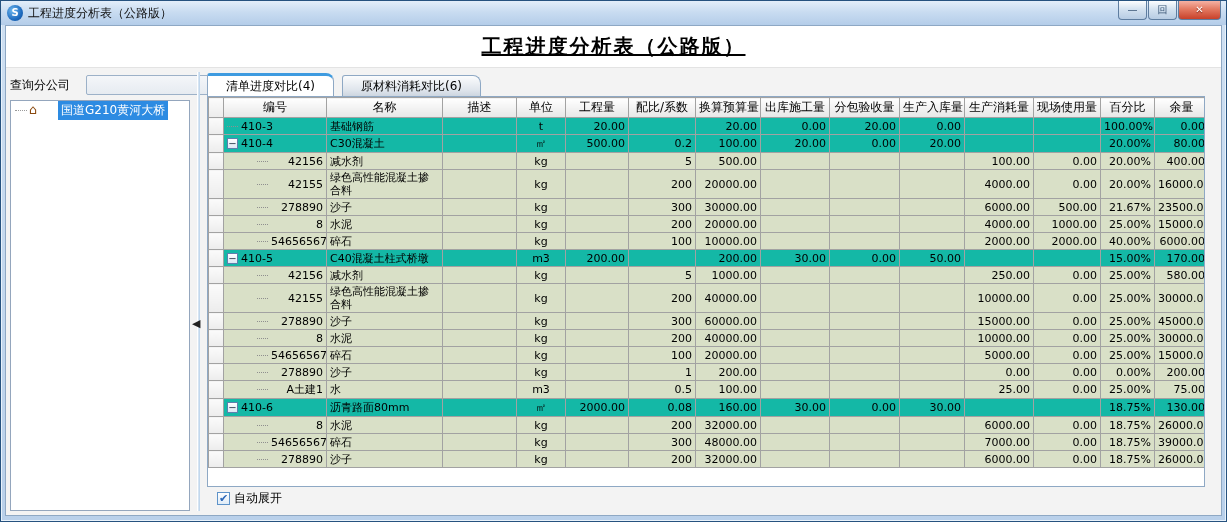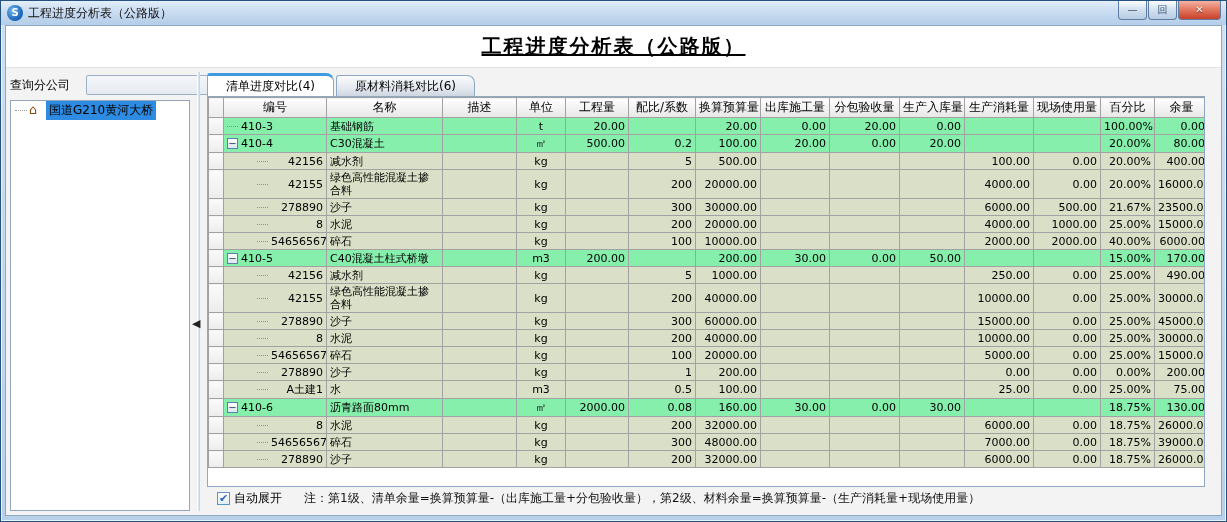--- a/index.html
+++ b/index.html
@@ -39,44 +39,44 @@
     background:linear-gradient(180deg,#f4f6f9 0%,#e6ebf1 100%); font-size:12px; padding:0 3px; }
   .tree-box { position:absolute; left:2px; right:2px; top:28px; bottom:0;
     background:#fff; border:1px solid #94a6bd; }
   .tree-header { height:19px; line-height:18px; text-align:center; font-size:12px;
     background:linear-gradient(180deg,#ffffff 0%,#e9e9e9 100%);
     border-bottom:1px solid #b5b5b5; border-right:1px solid #d5d5d5; }
   .tree-item { display:flex; align-items:center; height:18px; padding-left:4px; cursor:pointer; }
   .tree-dots { width:12px; border-bottom:1px dotted #9a9a9a; margin-right:2px; }
   .house-icon { width:15px; font-size:13px; line-height:14px; color:#8a4a10; margin-right:2px; }
   .tree-label { padding:1px 3px; font-size:12px; }
-  .tree-item.selected .tree-label { background:#2d8be2; color:#000000; }
+  .tree-item.selected .tree-label { background:#2d8be2; color:#ffffff;margin-left:12px; }
 
   
   .splitter { position:absolute; left:186px; top:46px; width:13px; bottom:4px; cursor:col-resize; }
   .splitter .bar { position:absolute; left:5px; top:0; bottom:0; width:3px;
     background:linear-gradient(90deg,#dfeaf5,#b9d2ea); border-left:1px solid #fff; }
   .splitter .arrow { position:absolute; left:0; top:245px; font-size:11px; color:#222; }
 
   
   .right-panel { position:absolute; left:199px; top:46px; right:2px; bottom:4px; }
-  .tab-bar { display:flex; height:24px; padding-left:2px; align-items:flex-end; }
+  .tab-bar { display:flex; height:24px; padding-left:2px; align-items:flex-end;gap:6px; }
   .tab { height:21px; line-height:20px; padding:0 18px; margin-right:2px; font-size:12px;
     border:1px solid #8ea8c4; border-bottom:none; border-radius:3px 8px 0 0;
     background:linear-gradient(180deg,#fbfcfd 0%,#dfe5ec 70%,#cdd6e0 100%); cursor:pointer; }
   .tab.active { height:24px; line-height:21px; background:#fff; border-top:3px solid #3e9be0; margin-bottom:-1px; }
 
   .grid-wrap { position:absolute; left:2px; right:14px; top:24px; bottom:24px;
     background:#fff; border:1px solid #8ea8c4; overflow:hidden; }
   table.grid { border-collapse:collapse; table-layout:fixed; width:1000px; font-size:11px; }
   .grid th, .grid td { border:1px solid #a2a2a2; padding:1px 3px; height:17px; overflow:hidden; }
   .grid th { font-weight:normal; font-size:12px; height:17px;
     background:linear-gradient(180deg,#ffffff 0%,#e7e7e7 100%); white-space:nowrap; }
   .grid td.ind, .grid th.ind { background:linear-gradient(180deg,#fbfbfb,#ececec); }
-  tr.lv1 td { background:#86efac; }
+  tr.lv1 td { background:#14b8a6; }
   tr.lv2 td { background:#d9e0c7; }
   tr.lv1 td.ind, tr.lv2 td.ind { background:linear-gradient(180deg,#fbfbfb,#ececec); }
   td.num { text-align:right; }
   td.ctr { text-align:center; }
   td.c-name { white-space:normal; line-height:13px; }
   .treecell { display:flex; align-items:center; }
   .treecell.t2 { padding-left:30px;justify-content:space-between; }
   .stub { width:11px; border-bottom:1px dotted #8f8f8f; margin-right:3px; flex:none; }
   .expand-box { width:11px; height:11px; flex:none; margin-right:3px; border:1px solid #5d7fae;
     background:linear-gradient(180deg,#ffffff,#dce8f4); color:#234; font-size:10px;
@@ -366,21 +366,21 @@
                 <td class="c-unit ctr">kg</td>
                 <td class="c-qty num"></td>
                 <td class="c-ratio num">5</td>
                 <td class="c-budget num">1000.00</td>
                 <td class="c-out_qty num"></td>
                 <td class="c-sub_qty num"></td>
                 <td class="c-prod_in num"></td>
                 <td class="c-prod_use num">250.00</td>
                 <td class="c-site_use num">0.00</td>
                 <td class="c-pct num">25.00%</td>
-                <td class="c-remain num">490.00</td>
+                <td class="c-remain num">580.00</td>
               </tr>
               <tr class="lv2">
                 <td class="ind"></td>
                 <td class="c-code">
                   <span class="treecell t2">
                     <span class="stub"></span>
                     <span>42155</span>
                   </span>
                 </td>
                 <td class="c-name">绿色高性能混凝土掺合料</td>
@@ -594,18 +594,17 @@
                 <td class="c-site_use num">0.00</td>
                 <td class="c-pct num">18.75%</td>
                 <td class="c-remain num">26000.00</td>
               </tr>
             </tbody>
         </table>
       </div>
       <div class="footer-bar">
         <div class="checkbox">✔</div>
         <span class="checkbox-label">自动展开</span>
-        <span class="footer-note">注：第1级、清单余量=换算预算量-（出库施工量+分包验收量），第2级、材料余量=换算预算量-（生产消耗量+现场使用量）</span>
       </div>
     </div>
 
   </div>
 </div>
 
 </body></html>

